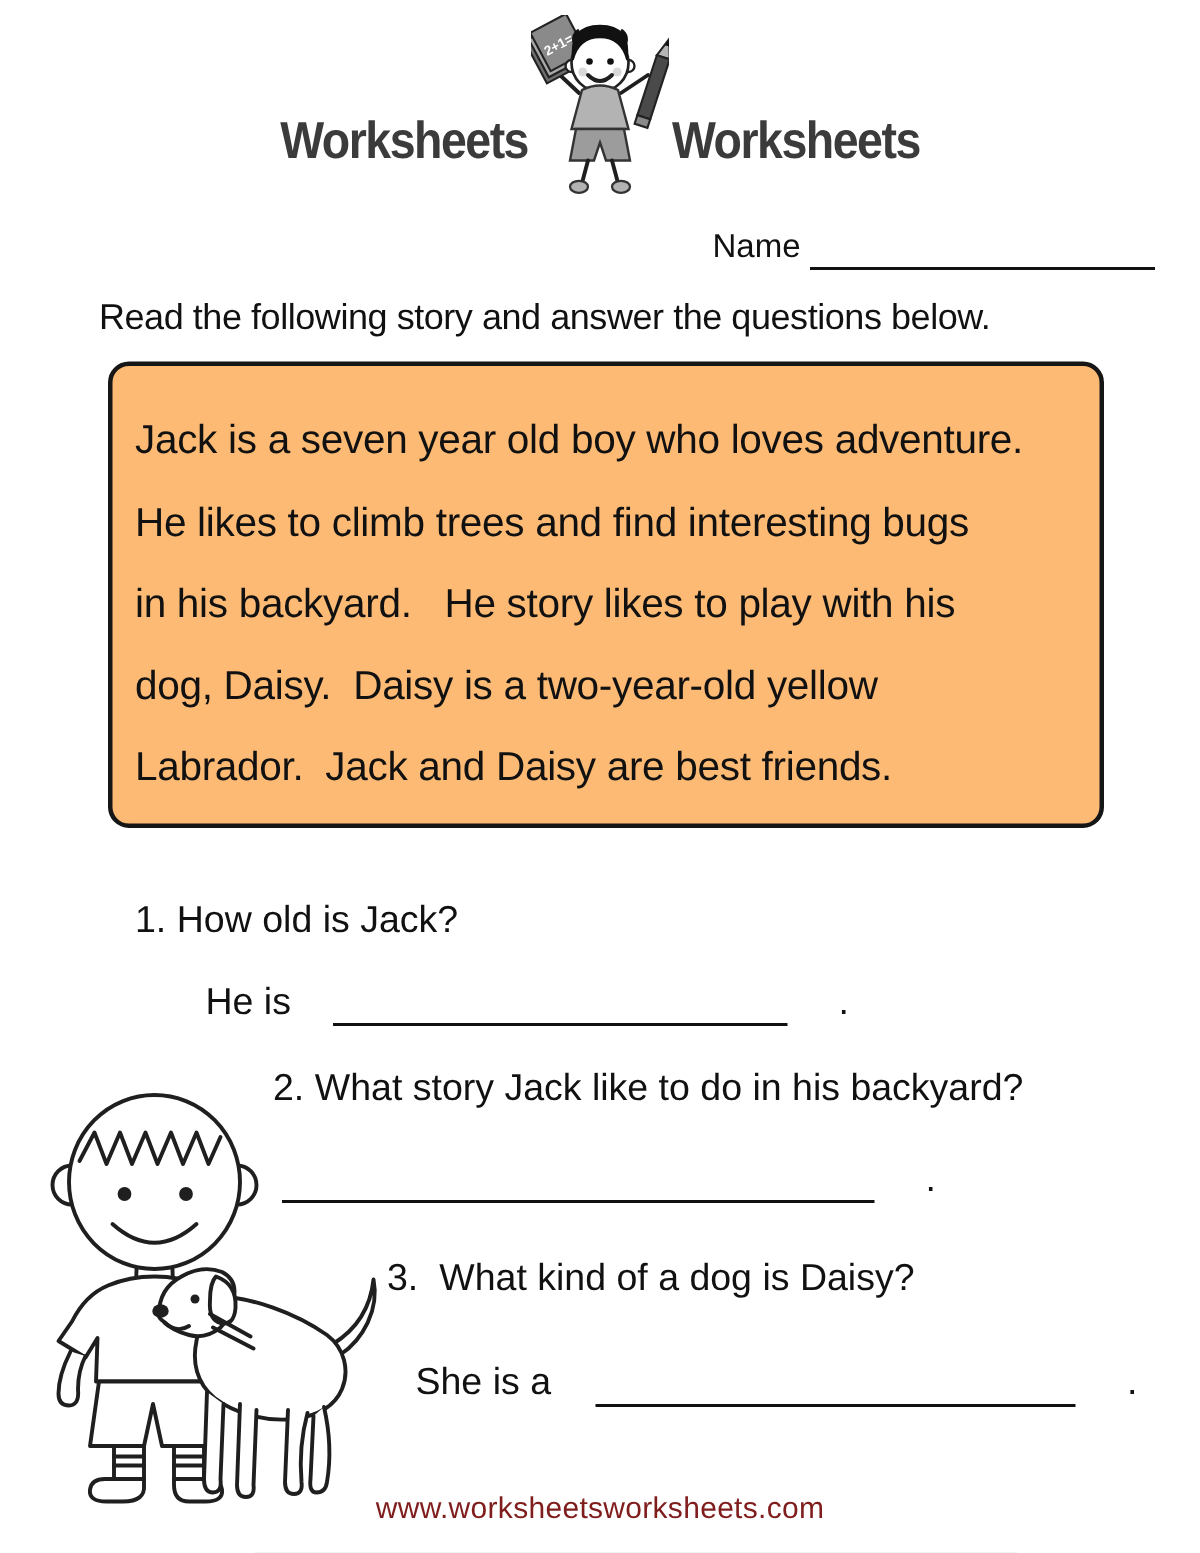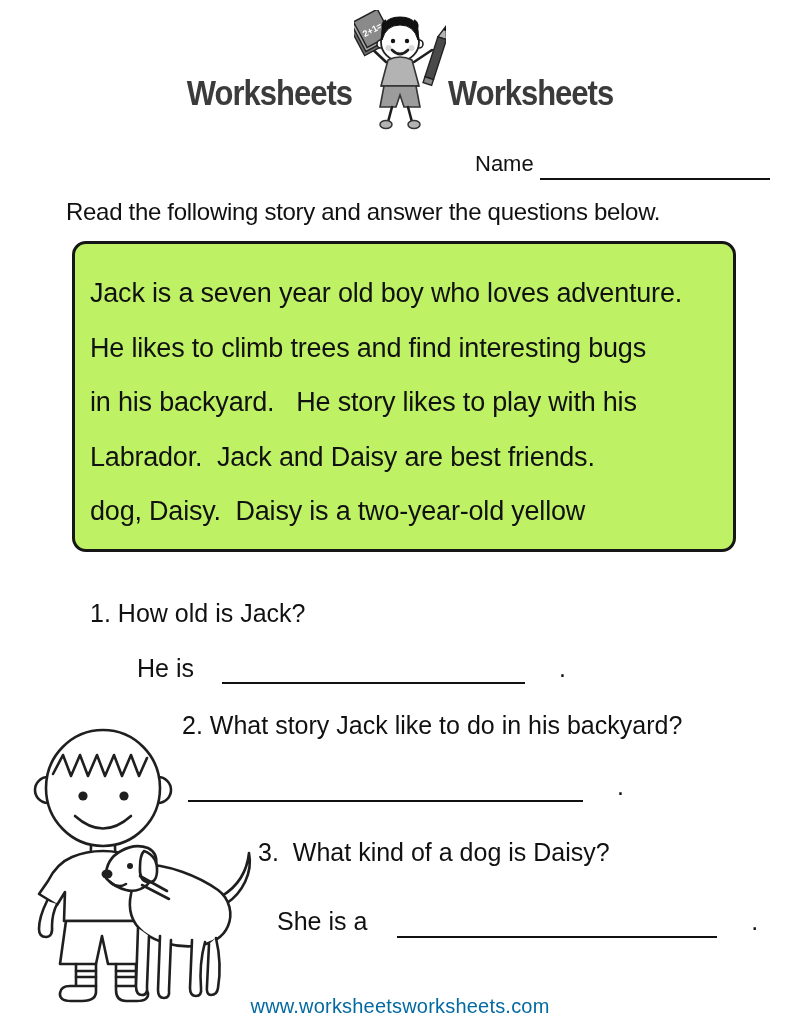--- a/index.html
+++ b/index.html
@@ -26,21 +26,21 @@
   .name-blank { width:230px; height:32px; border-bottom:2.5px solid #111; margin-left:6px; }
 
   
   .instruction { position:absolute; left:66px; top:198px;
                  font-size:24px; letter-spacing:-0.3px; white-space:nowrap; }
 
   
   .story-box {
     position:absolute; left:72px; top:241px; width:664px; height:311px;
     border:3px solid #161616; border-radius:14px; box-sizing:border-box;
-    padding:22px 10px 0 15px; background:#bef264;
+    padding:22px 10px 0 15px; background:#fdba74;
   }
   .story-line { font-size:27px; line-height:54.6px; white-space:pre; letter-spacing:-0.2px; }
 
   
   .question { position:absolute; font-size:25px; display:flex; white-space:nowrap; }
   .q-num { margin-right:7px; }
   #q1 { left:90px;  top:599px; }
   #q2 { left:182px; top:711px; }
   #q3 { left:258px; top:838px; }
   #q3 .q-num { margin-right:14px; }
@@ -48,21 +48,21 @@
   .answer-row { position:absolute; display:flex; align-items:flex-end;
                 font-size:25px; line-height:32px; white-space:nowrap;gap:20px; }
   .answer-blank { height:32px; border-bottom:2.5px solid #111; }
   .answer-period { margin-left:14px; }
   #a1 { left:137px; top:650px; }  #a1 .answer-blank { width:303px; margin-left:8px; }
   #a2 { left:176px; top:768px; }  #a2 .answer-blank { width:395px; margin-left:12px; }
   #a3 { left:277px; top:904px;align-items:center; }  #a3 .answer-blank { width:320px; margin-left:10px; }
 
   
   .footer { position:absolute; left:0; right:0; top:995px;
-            text-align:center; font-size:20px; letter-spacing:0.2px; color:#0369a1; }
+            text-align:center; font-size:20px; letter-spacing:0.2px; color:#7f1d1d; }
 
   
   .illustration { position:absolute; left:20px; top:724px; width:252px; height:284px; }
   .lineart { fill:none; stroke:#1f1f1f; stroke-width:2.6; stroke-linecap:round; stroke-linejoin:round; }
   .fillwhite { fill:#ffffff; }
 </style>
 </head>
 <body>
 
 <div class="sheet">
@@ -118,22 +118,22 @@
     <span class="label">Name</span>
     <span class="name-blank"></span>
   </div>
 
   <div class="instruction">Read the following story and answer the questions below.</div>
 
   <div class="story-box">
     <div class="story-line">Jack is a seven year old boy who loves adventure.</div>
     <div class="story-line">He likes to climb trees and find interesting bugs</div>
     <div class="story-line">in his backyard.   He story likes to play with his</div>
+    <div class="story-line">dog, Daisy.  Daisy is a two-year-old yellow</div>
     <div class="story-line">Labrador.  Jack and Daisy are best friends.</div>
-    <div class="story-line">dog, Daisy.  Daisy is a two-year-old yellow</div>
   </div>
 
   <div class="question" id="q1">
     <span class="q-num">1.</span>
     <span>How old is Jack?</span>
   </div>
   <div class="answer-row" id="a1">
     <span>He is</span>
     <span class="answer-blank"></span>
     <span class="answer-period">.</span>

